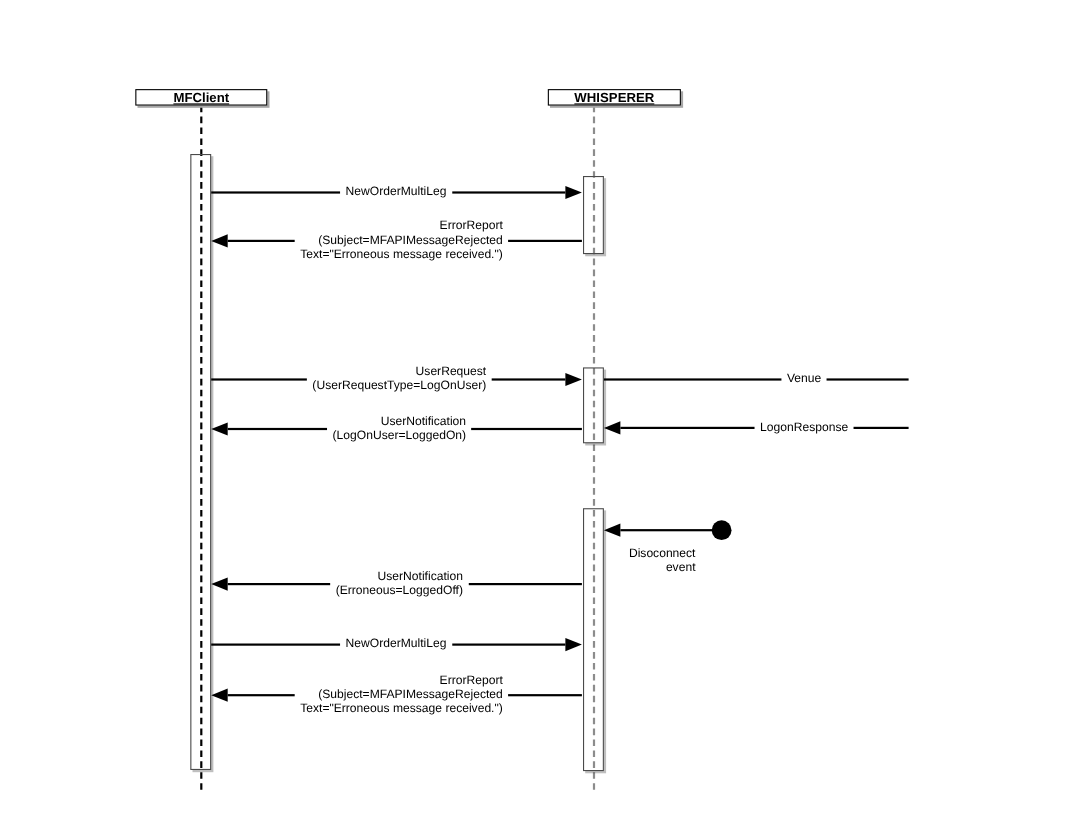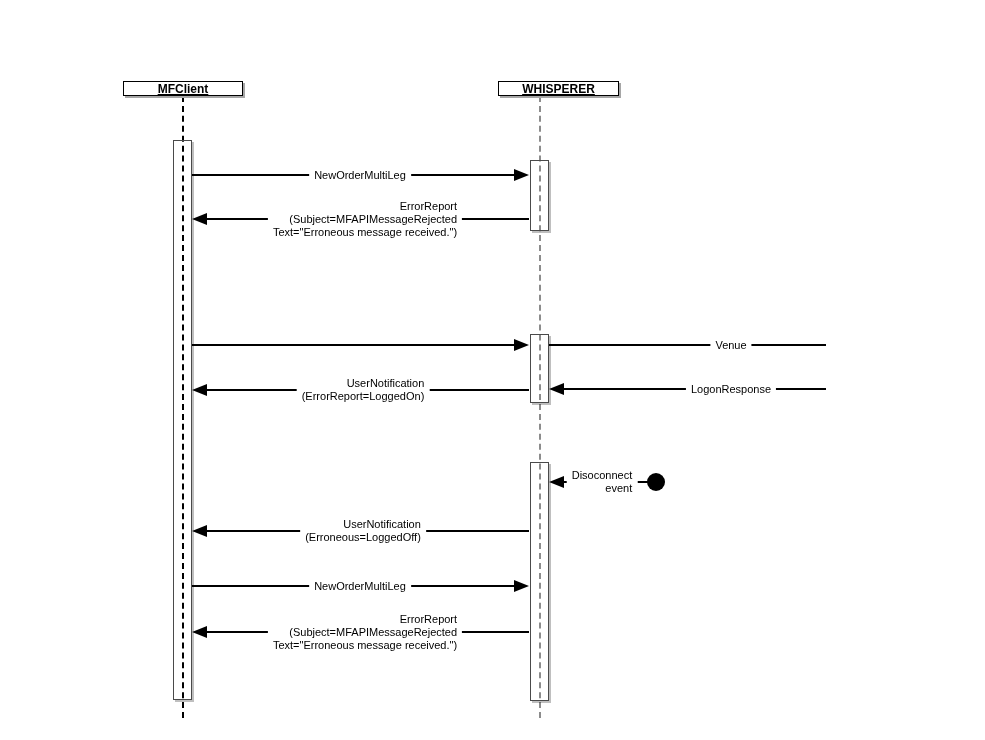--- a/index.html
+++ b/index.html
@@ -129,44 +129,48 @@
   <div class="msg-line" style="left:207px; top:218px; width:322px;"></div>
   <div class="head-left" style="left:192px; top:213px;"></div>
   <div class="msg-label" style="left:365px; top:219px;">
     <div>ErrorReport</div>
     <div>(Subject=MFAPIMessageRejected</div>
     <div>Text="Erroneous message received.")</div>
   </div>
 
   <div class="msg-line" style="left:192px; top:344px; width:322px;"></div>
   <div class="head-right" style="left:514px; top:339px;"></div>
+  <div class="msg-label" style="left:363px; top:345px;">
+    <div>UserRequest</div>
+    <div>(UserRequestType=LogOnUser)</div>
+  </div>
 
   <div class="msg-line" style="left:549px; top:344px; width:329px;"></div>
   <div class="head-right" style="left:878px; top:339px;"></div>
   <div class="msg-label" style="left:731px; top:345px;">
     <div>Venue</div>
   </div>
 
   <div class="msg-line" style="left:564px; top:388px; width:329px;"></div>
   <div class="head-left" style="left:549px; top:383px;"></div>
   <div class="msg-label" style="left:731px; top:389px;">
     <div>LogonResponse</div>
   </div>
 
   <div class="msg-line" style="left:207px; top:389px; width:322px;"></div>
   <div class="head-left" style="left:192px; top:384px;"></div>
   <div class="msg-label" style="left:363px; top:390px;">
     <div>UserNotification</div>
-    <div>(ErrorReport=LoggedOn)</div>
+    <div>(LogOnUser=LoggedOn)</div>
   </div>
 
   <div class="msg-line" style="left:564px; top:481px; width:86px;"></div>
   <div class="head-left" style="left:549px; top:476px;"></div>
   <div class="event-dot" style="left:647px; top:473px;"></div>
-  <div class="msg-label" style="left:602px; top:482px;">
+  <div class="msg-label" style="left:602px; top:510px;">
     <div>Disoconnect</div>
     <div>event</div>
   </div>
 
   <div class="msg-line" style="left:207px; top:530px; width:322px;"></div>
   <div class="head-left" style="left:192px; top:525px;"></div>
   <div class="msg-label" style="left:363px; top:531px;">
     <div>UserNotification</div>
     <div>(Erroneous=LoggedOff)</div>
   </div>

